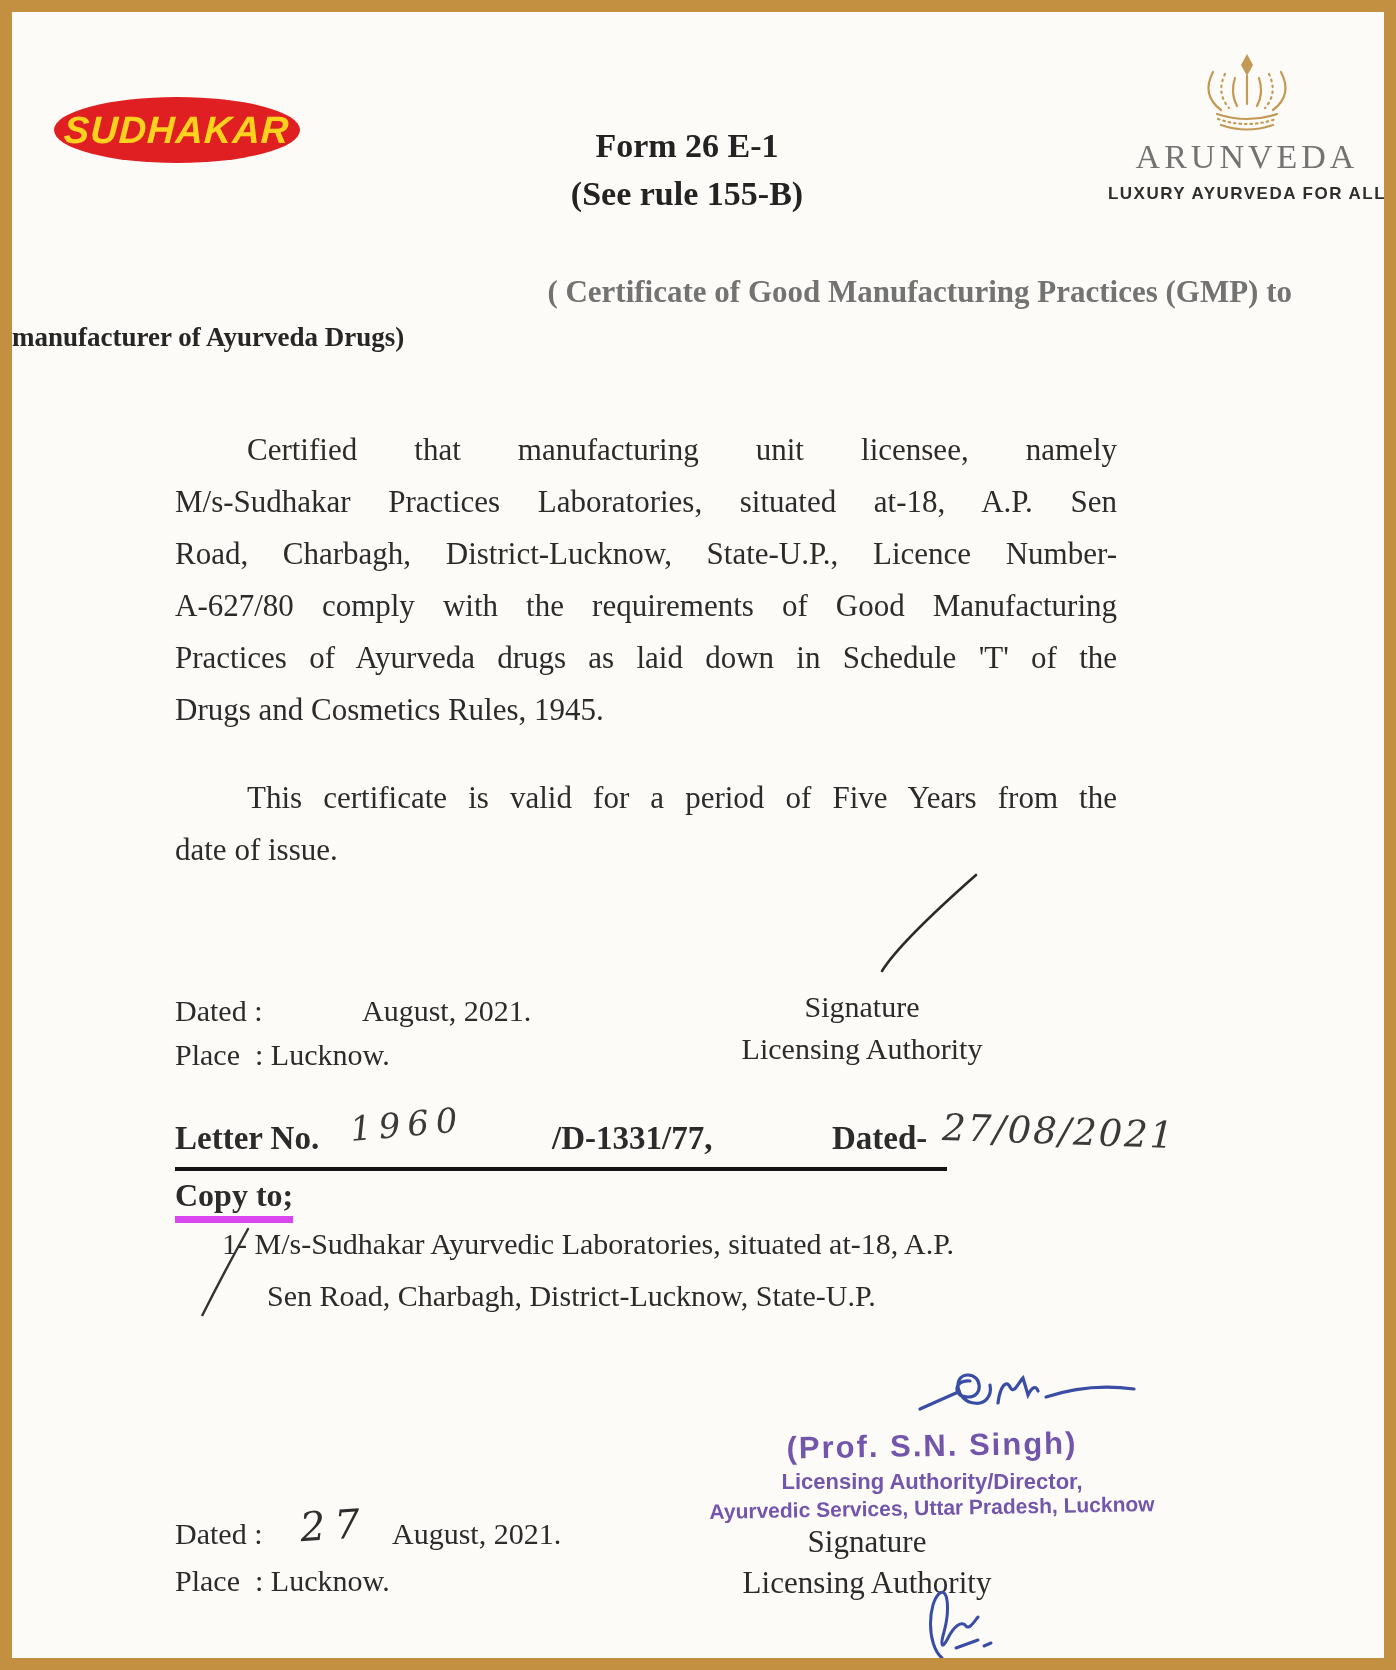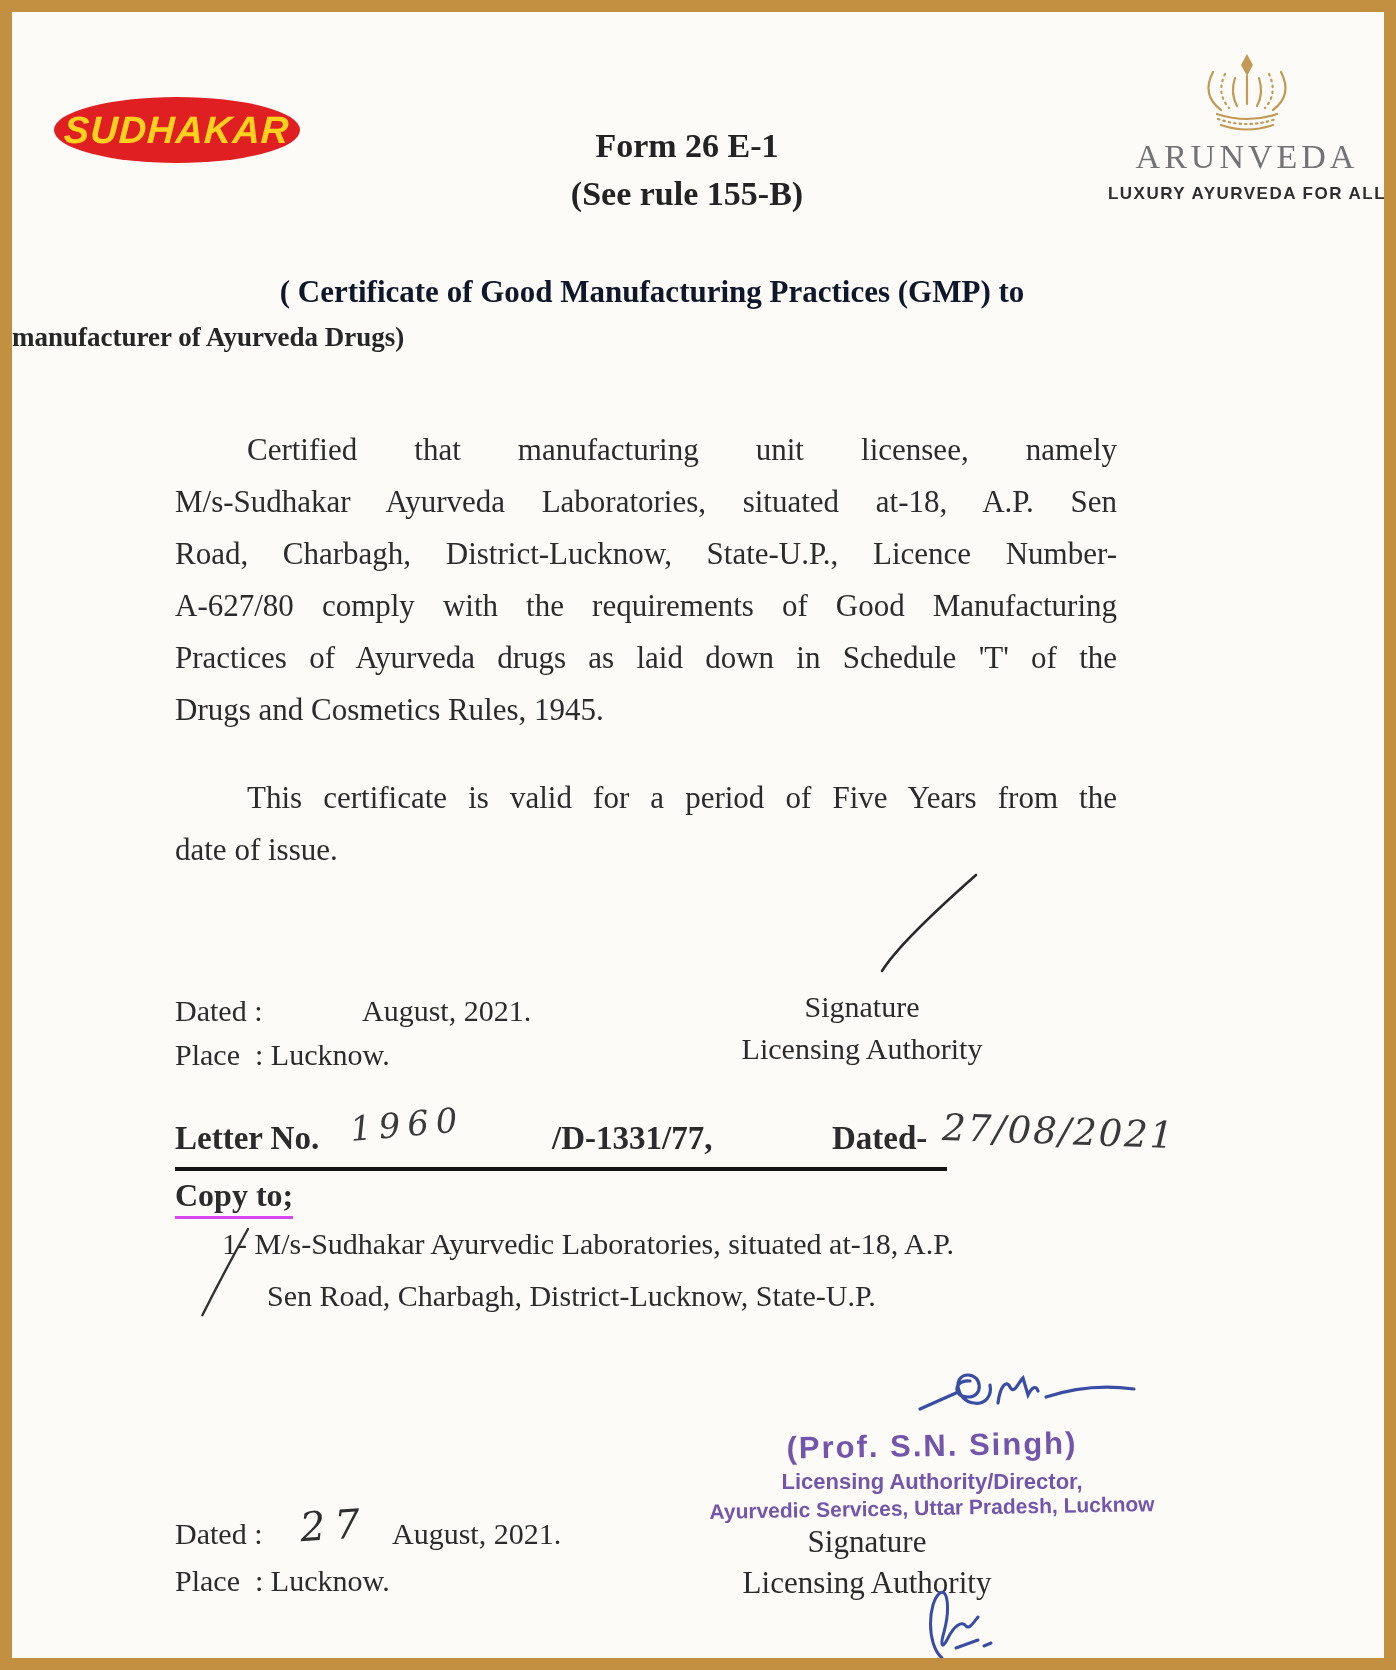--- a/index.html
+++ b/index.html
@@ -33,42 +33,42 @@
   }
   .arunveda-tagline {
     left:1080px; top:172px; width:310px; text-align:center;
     font-family:"Liberation Sans", sans-serif;
     font-size:17px; font-weight:600; letter-spacing:1.5px; color:#2e2e2e;
   }
 
   
   .form-title    { left:0; top:115px; width:1350px; text-align:center; font-size:34px; font-weight:bold; color:#232323; }
   .form-subtitle { left:0; top:163px; width:1350px; text-align:center; font-size:34px; font-weight:bold; color:#232323; }
-  .cert-line1 { left:0; top:262px; width:1280px; text-align:center; font-size:31px; font-weight:bold; color:#0f172a; }
+  .cert-line1 { left:0; top:262px; width:1280px; text-align:right; font-size:31px; font-weight:bold; color:#737373; }
   .cert-line2 { left:0; top:310px; width:1280px; font-size:27px; font-weight:bold; color:#262626; }
 
   
   .pline {
     position:absolute; left:163px; width:942px;
     font-size:31px; line-height:40px; white-space:nowrap;
     text-align:justify; text-align-last:justify; color:#2b2b2b;
   }
   .pline.last { text-align-last:left; }
   .pline.indent { text-indent:72px; }
 
   .doc-text { font-size:30px; color:#2b2b2b; }
   .bold { font-weight:bold; }
 
   .handwriting {
     font-family:"DejaVu Serif", serif;
     font-style:italic; color:#3a3a3a;
   }
 
   .rule { background:#151515; height:4px; }
-  .underlined { border-bottom:3px solid #d946ef; padding-bottom:2px; }
+  .underlined { border-bottom:7px solid #d946ef; padding-bottom:2px; }
 
   
   .stamp { font-family:"Liberation Sans", sans-serif; color:#7356ab; text-align:center; font-weight:bold; }
   .stamp-name   { left:680px; top:1416px; width:480px; font-size:31px; letter-spacing:2px; transform:rotate(-1deg); }
   .stamp-role   { left:680px; top:1457px; width:480px; font-size:22px; }
   .stamp-office { left:680px; top:1484px; width:480px; font-size:21px; transform:rotate(-1deg); }
 
   svg { display:block; }
 </style>
 </head>
@@ -99,21 +99,21 @@
   </div>
   <div class="abs arunveda-name">ARUNVEDA</div>
   <div class="abs arunveda-tagline">LUXURY AYURVEDA FOR ALL</div>
 
   <div class="abs form-title">Form 26 E-1</div>
   <div class="abs form-subtitle">(See rule 155-B)</div>
   <div class="abs cert-line1">( Certificate of Good Manufacturing Practices (GMP) to</div>
   <div class="abs cert-line2">manufacturer of Ayurveda Drugs)</div>
 
   <div class="pline indent" style="top:418px;">Certified that manufacturing unit licensee, namely</div>
-  <div class="pline" style="top:470px;">M/s-Sudhakar Ayurveda Laboratories, situated at-18, A.P. Sen</div>
+  <div class="pline" style="top:470px;">M/s-Sudhakar Practices Laboratories, situated at-18, A.P. Sen</div>
   <div class="pline" style="top:522px;">Road, Charbagh, District-Lucknow, State-U.P., Licence Number-</div>
   <div class="pline" style="top:574px;">A-627/80 comply with the requirements of Good Manufacturing</div>
   <div class="pline" style="top:626px;">Practices of Ayurveda drugs as laid down in Schedule 'T' of the</div>
   <div class="pline last" style="top:678px;">Drugs and Cosmetics Rules, 1945.</div>
 
   <div class="pline indent" style="top:766px;">This certificate is valid for a period of Five Years from the</div>
   <div class="pline last" style="top:818px;">date of issue.</div>
 
   <div class="abs" style="left:858px; top:855px;">
     <svg width="120" height="112" viewBox="0 0 120 112">

